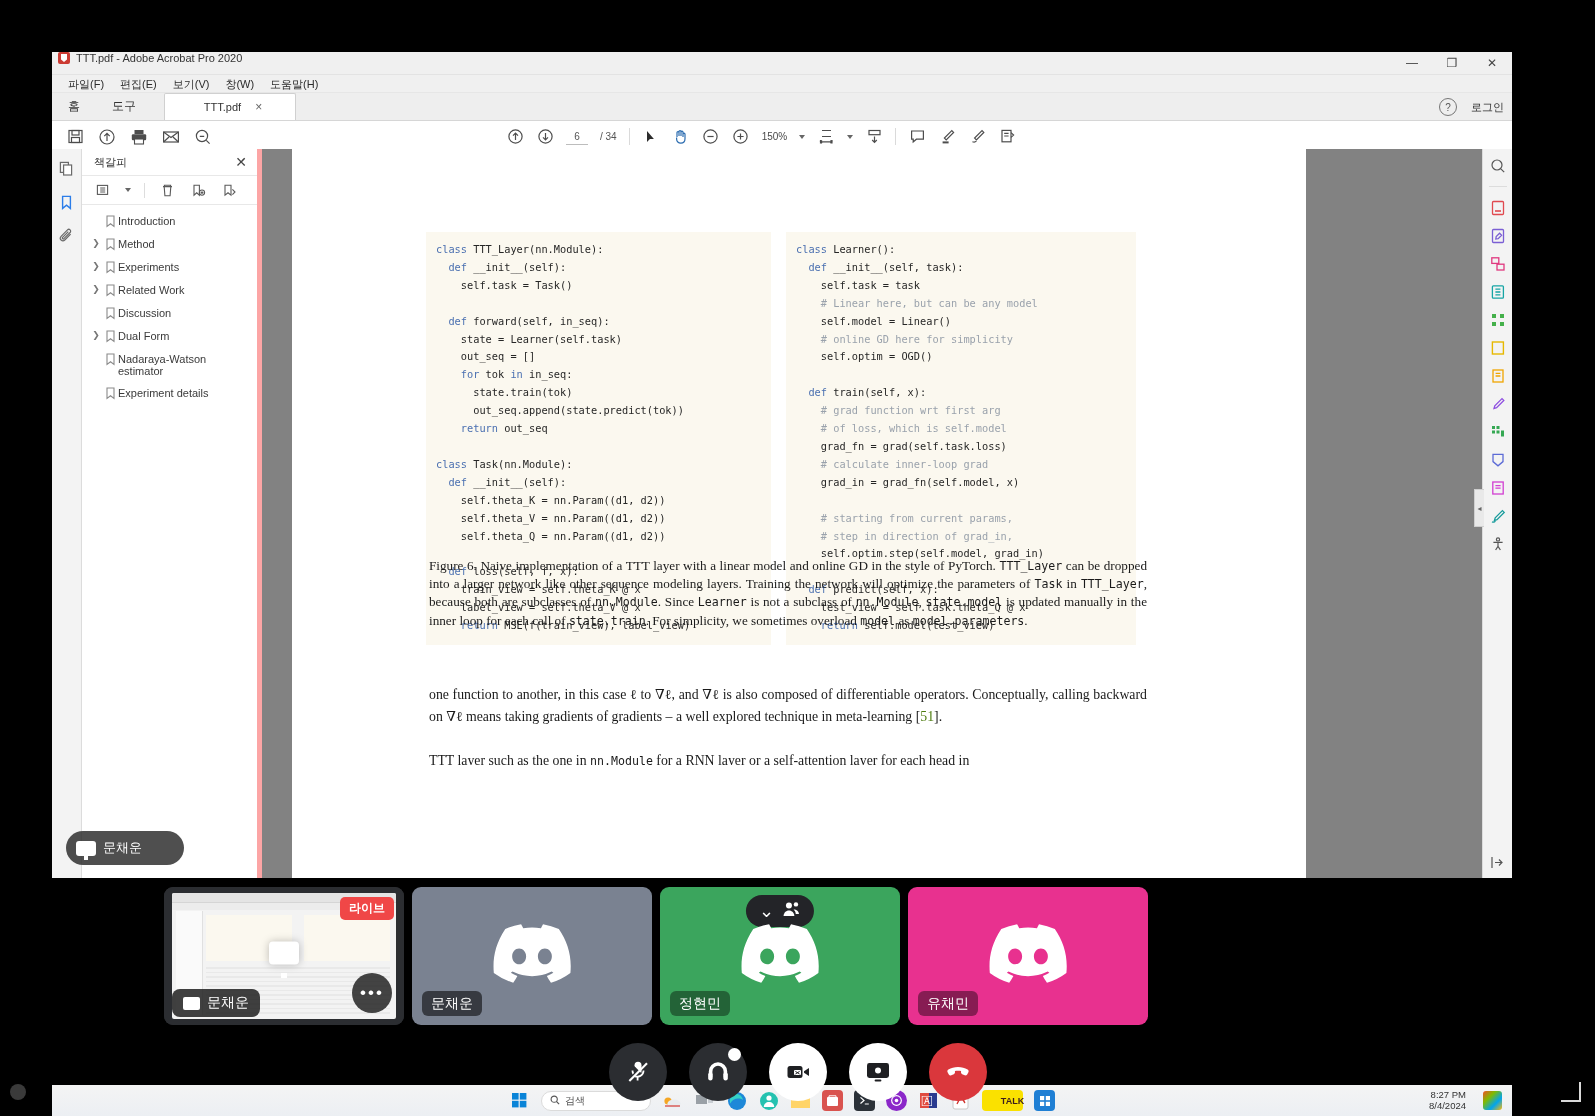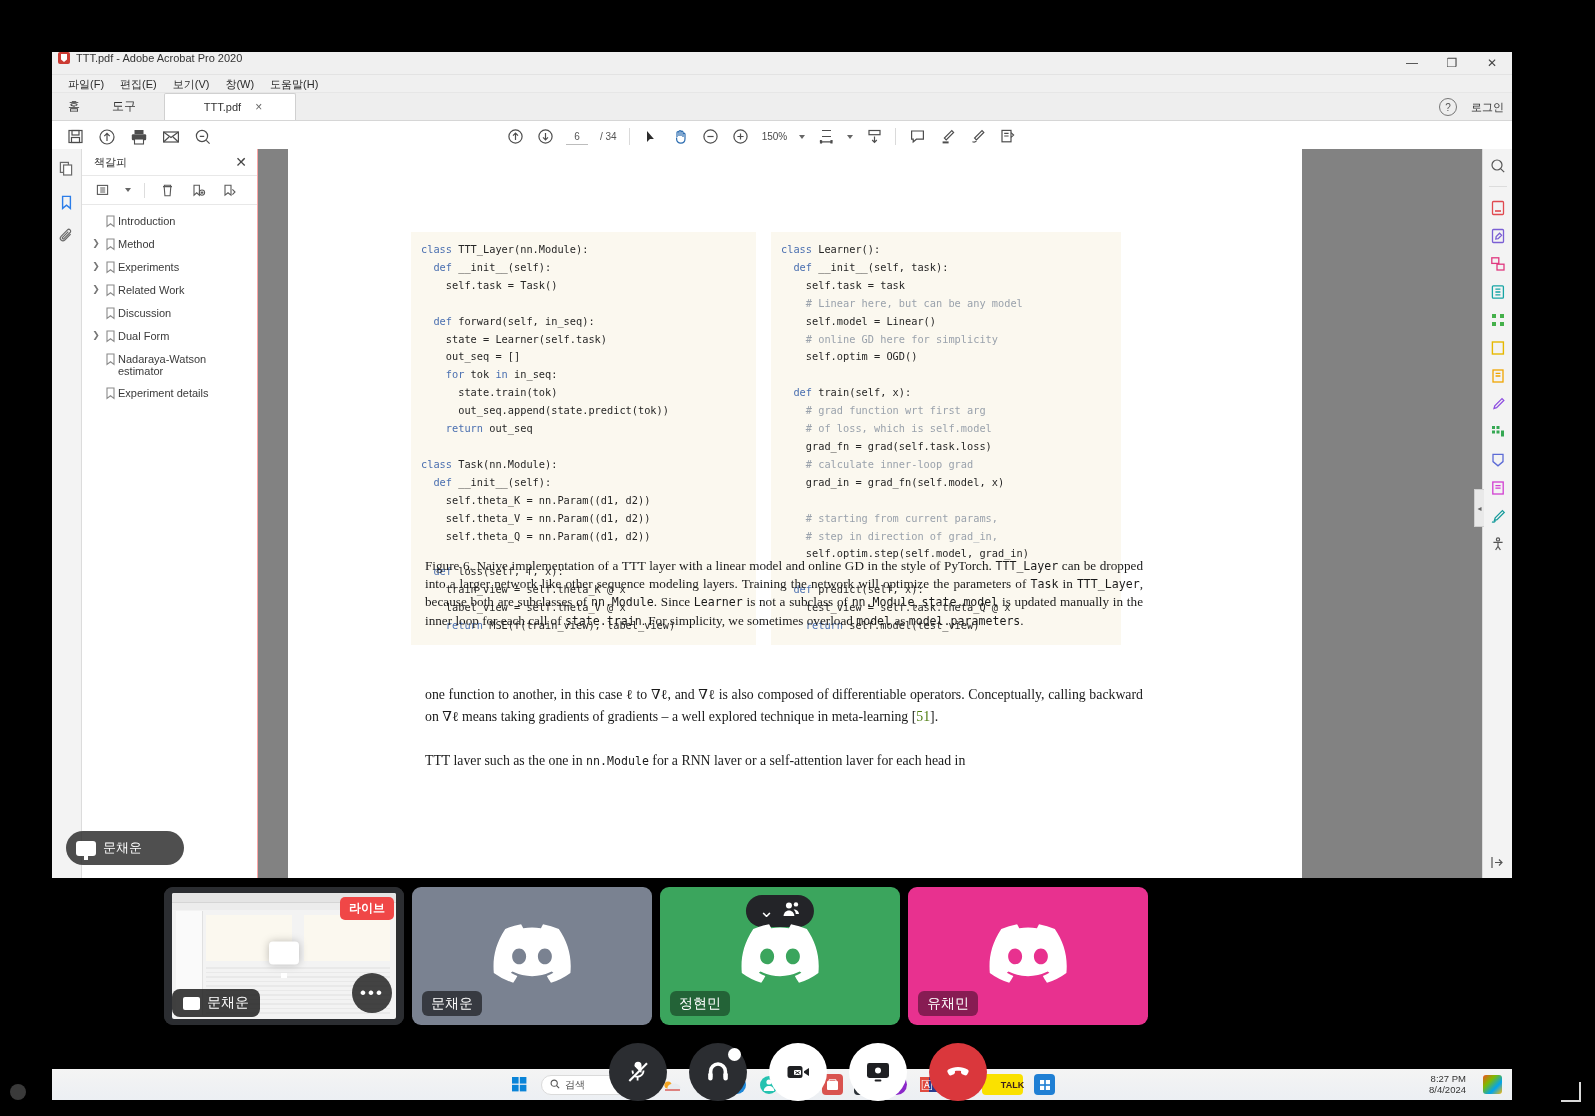--- a/index.html
+++ b/index.html
@@ -42,37 +42,37 @@
   .pg-total{font-size:10px;color:#555;}
   .sep{width:1px;height:17px;background:#dadada;}
   .zoom-val{font-size:10px;color:#4a4a4a;}
   .caret{width:0;height:0;border-left:3px solid transparent;border-right:3px solid transparent;border-top:4px solid #666;}
 
   
   .workarea{position:absolute;left:0;top:97px;right:0;bottom:0;display:flex;background:#828282;}
   .leftrail{width:29px;background:#f3f3f3;border-right:1px solid #dcdcdc;padding-top:10px;display:flex;flex-direction:column;align-items:center;gap:16px;}
   .rail-ic{width:18px;height:18px;display:flex;align-items:center;justify-content:center;}
 
-  .bmpanel{width:175px;background:#fff;border-right:1px solid #fca5a5;}
+  .bmpanel{width:175px;background:#fff;border-right:5px solid #fca5a5;}
   .bm-head{height:26px;display:flex;align-items:center;justify-content:space-between;padding:0 10px 0 12px;}
   .bm-title{font-size:11px;color:#333;}
   .bm-x{font-size:14px;color:#444;}
   .bm-tools{height:28px;display:flex;align-items:center;gap:13px;padding:0 12px;border-top:1px solid #e8e8e8;border-bottom:1px solid #e8e8e8;}
   .bm-list{padding:6px 0 0 0;}
   .bm-row{display:flex;align-items:flex-start;height:23px;padding-left:8px;font-size:11px;color:#3a3a3a;}
   .bm-row.two{height:34px;}
   .bm-exp{width:12px;display:flex;align-items:center;justify-content:center;color:#777;font-size:9px;padding-top:4px;}
   .bm-ico{width:16px;display:flex;justify-content:center;padding-top:4px;}
   .bm-label{padding-top:4px;line-height:12px;}
 
   .pagebg{flex:1;position:relative;background:#828282;overflow:hidden;}
   .page{position:absolute;left:30px;top:0;width:1014px;height:760px;background:#fff;}
 
   
-  .codewrap{position:absolute;left:123px;top:83px;width:614px;height:156px;}
+  .codewrap{position:absolute;left:134px;top:83px;width:614px;height:156px;}
   .codeblk{position:absolute;top:0;background:#fbf8ef;padding:9px 10px 10px 10px;box-sizing:border-box;}
   .codeblk.l{left:0;width:345px;}
   .codeblk.r{left:360px;width:350px;}
   pre.code{margin:0;font-family:"DejaVu Sans Mono","Liberation Mono",monospace;font-size:10.3px;line-height:17.9px;color:#262626;white-space:pre;}
   .kw{color:#4a6fb0;}
   .cm{color:#9aa2ac;}
 
   .cap{position:absolute;left:137px;top:408px;width:718px;font-family:"Liberation Serif","DejaVu Serif",serif;font-size:13.2px;line-height:18.2px;color:#1a1a1a;text-align:justify;}
   .para{position:absolute;left:137px;top:535px;width:718px;font-family:"Liberation Serif","DejaVu Serif",serif;font-size:13.8px;line-height:21.5px;color:#1a1a1a;text-align:justify;}
   .cut{position:absolute;left:137px;top:604px;width:718px;font-family:"Liberation Serif","DejaVu Serif",serif;font-size:13.8px;color:#1a1a1a;overflow:hidden;height:12px;}
@@ -85,21 +85,21 @@
   .collapse-arrow{position:absolute;left:-9px;top:340px;width:9px;height:36px;background:#e9e9e9;border:1px solid #cfcfcf;border-right:none;display:flex;align-items:center;justify-content:center;}
   .rr-bottom{position:absolute;bottom:8px;left:0;width:29px;display:flex;justify-content:center;}
 
   
   .share-pill{position:absolute;left:14px;top:779px;width:118px;height:34px;background:rgba(40,40,40,.82);border-radius:17px;display:flex;align-items:center;gap:7px;padding-left:10px;box-sizing:border-box;}
   .pill-screen{width:20px;height:15px;background:#fff;border-radius:3px;position:relative;}
   .pill-screen:after{content:"";position:absolute;left:8px;top:15px;width:4px;height:4px;background:#fff;}
   .pill-name{color:#fff;font-size:13px;}
 
   
-  .taskbar{position:absolute;left:52px;bottom:16px;width:1460px;height:31px;background:linear-gradient(#f4f4f4,#eceff3);display:flex;justify-content:center;}
+  .taskbar{position:absolute;left:52px;bottom:0;width:1460px;height:31px;background:linear-gradient(#f4f4f4,#eceff3);display:flex;justify-content:center;}
   .tb-items{display:flex;align-items:center;gap:11px;}
   .tbico{width:21px;height:21px;border-radius:4px;display:flex;align-items:center;justify-content:center;font-size:10px;color:#fff;}
   .searchpill{width:110px;height:20px;background:#fff;border:1px solid #dbdbdb;border-radius:10px;display:flex;align-items:center;gap:5px;padding-left:8px;box-sizing:border-box;font-size:10px;color:#4a4a4a;}
   .clock{position:absolute;right:46px;top:4px;text-align:right;font-size:9.5px;color:#333;line-height:11px;}
   .tray-right{position:absolute;right:10px;top:6px;width:19px;height:19px;border-radius:3px;}
 
   
   .tiles{position:absolute;left:0;top:886px;width:1595px;height:140px;display:flex;align-items:center;gap:8px;padding-left:164px;box-sizing:border-box;}
   .tile{width:240px;height:138px;border-radius:9px;position:relative;overflow:hidden;flex:none;}
   .tile-name{position:absolute;left:10px;bottom:9px;height:25px;border-radius:6px;background:rgba(0,0,0,.55);display:flex;align-items:center;padding:0 9px;color:#fff;font-size:14px;gap:6px;}

